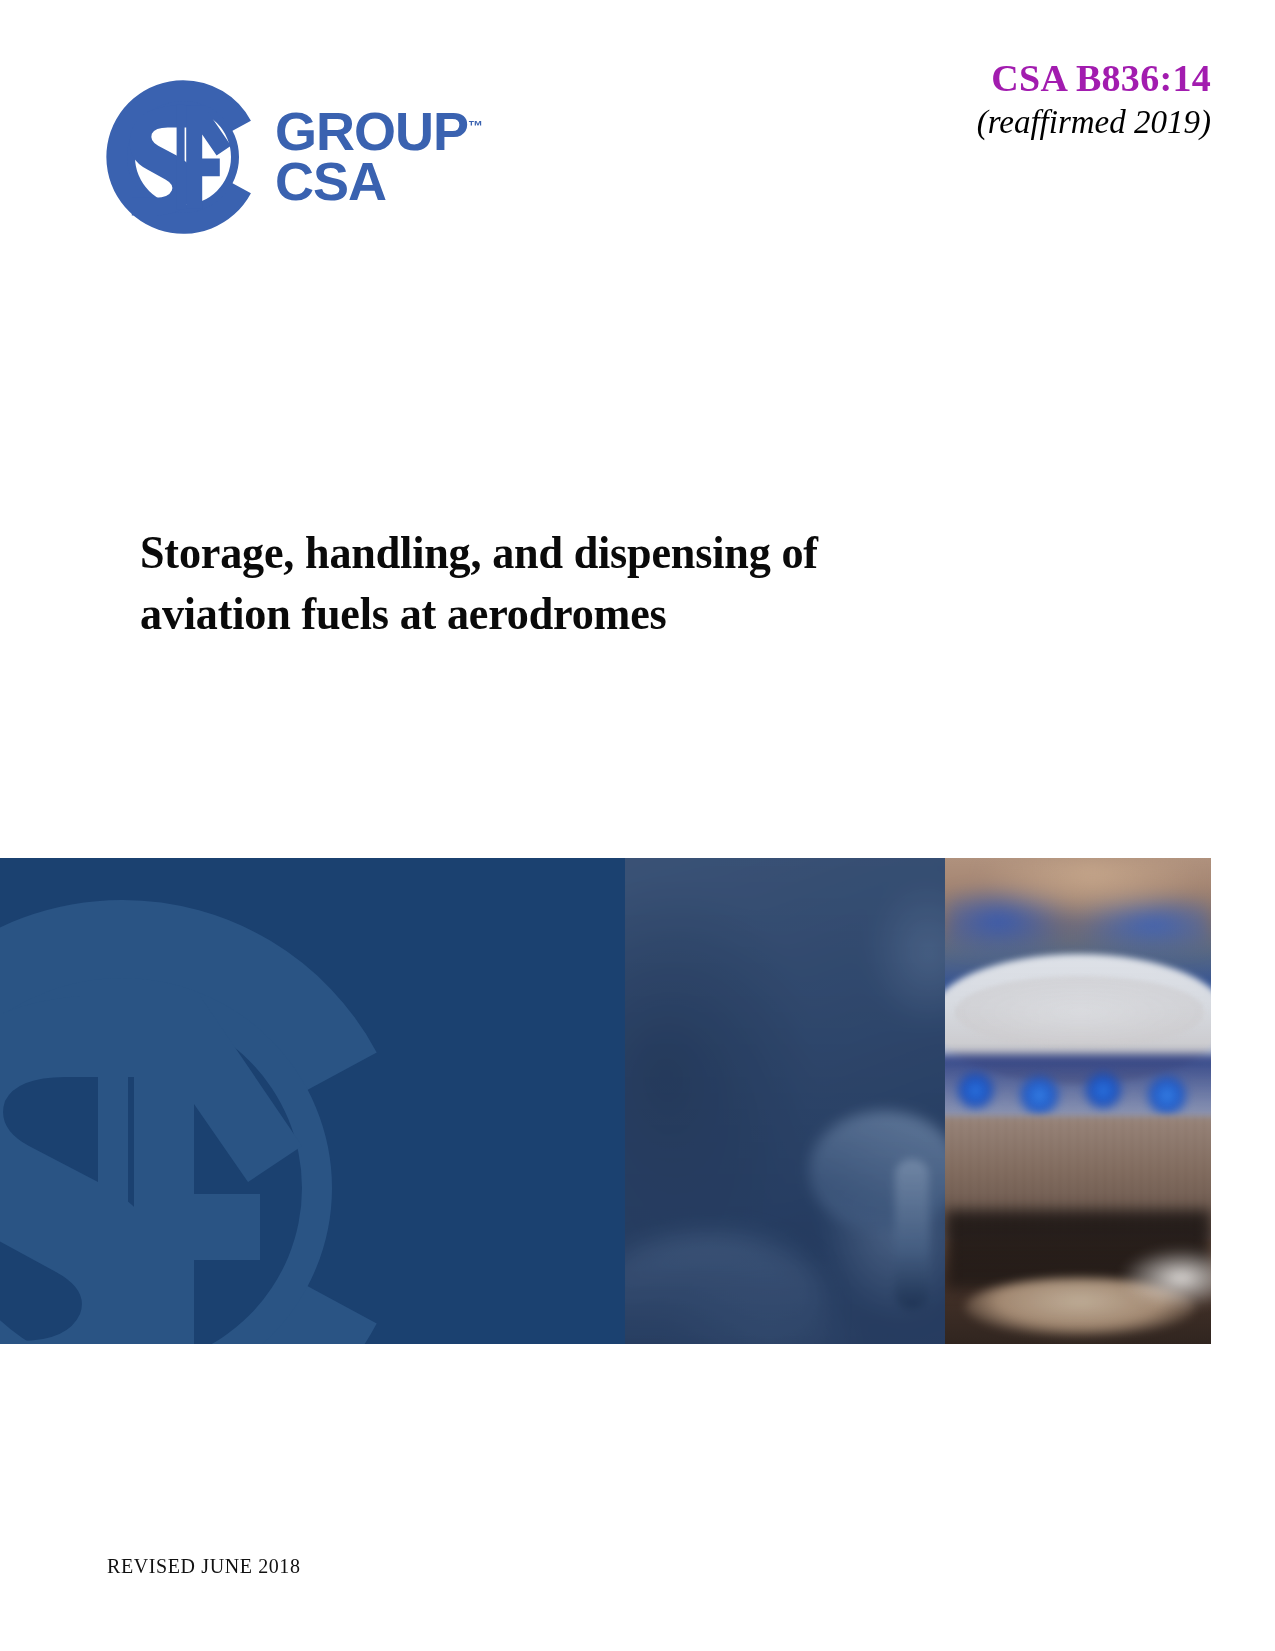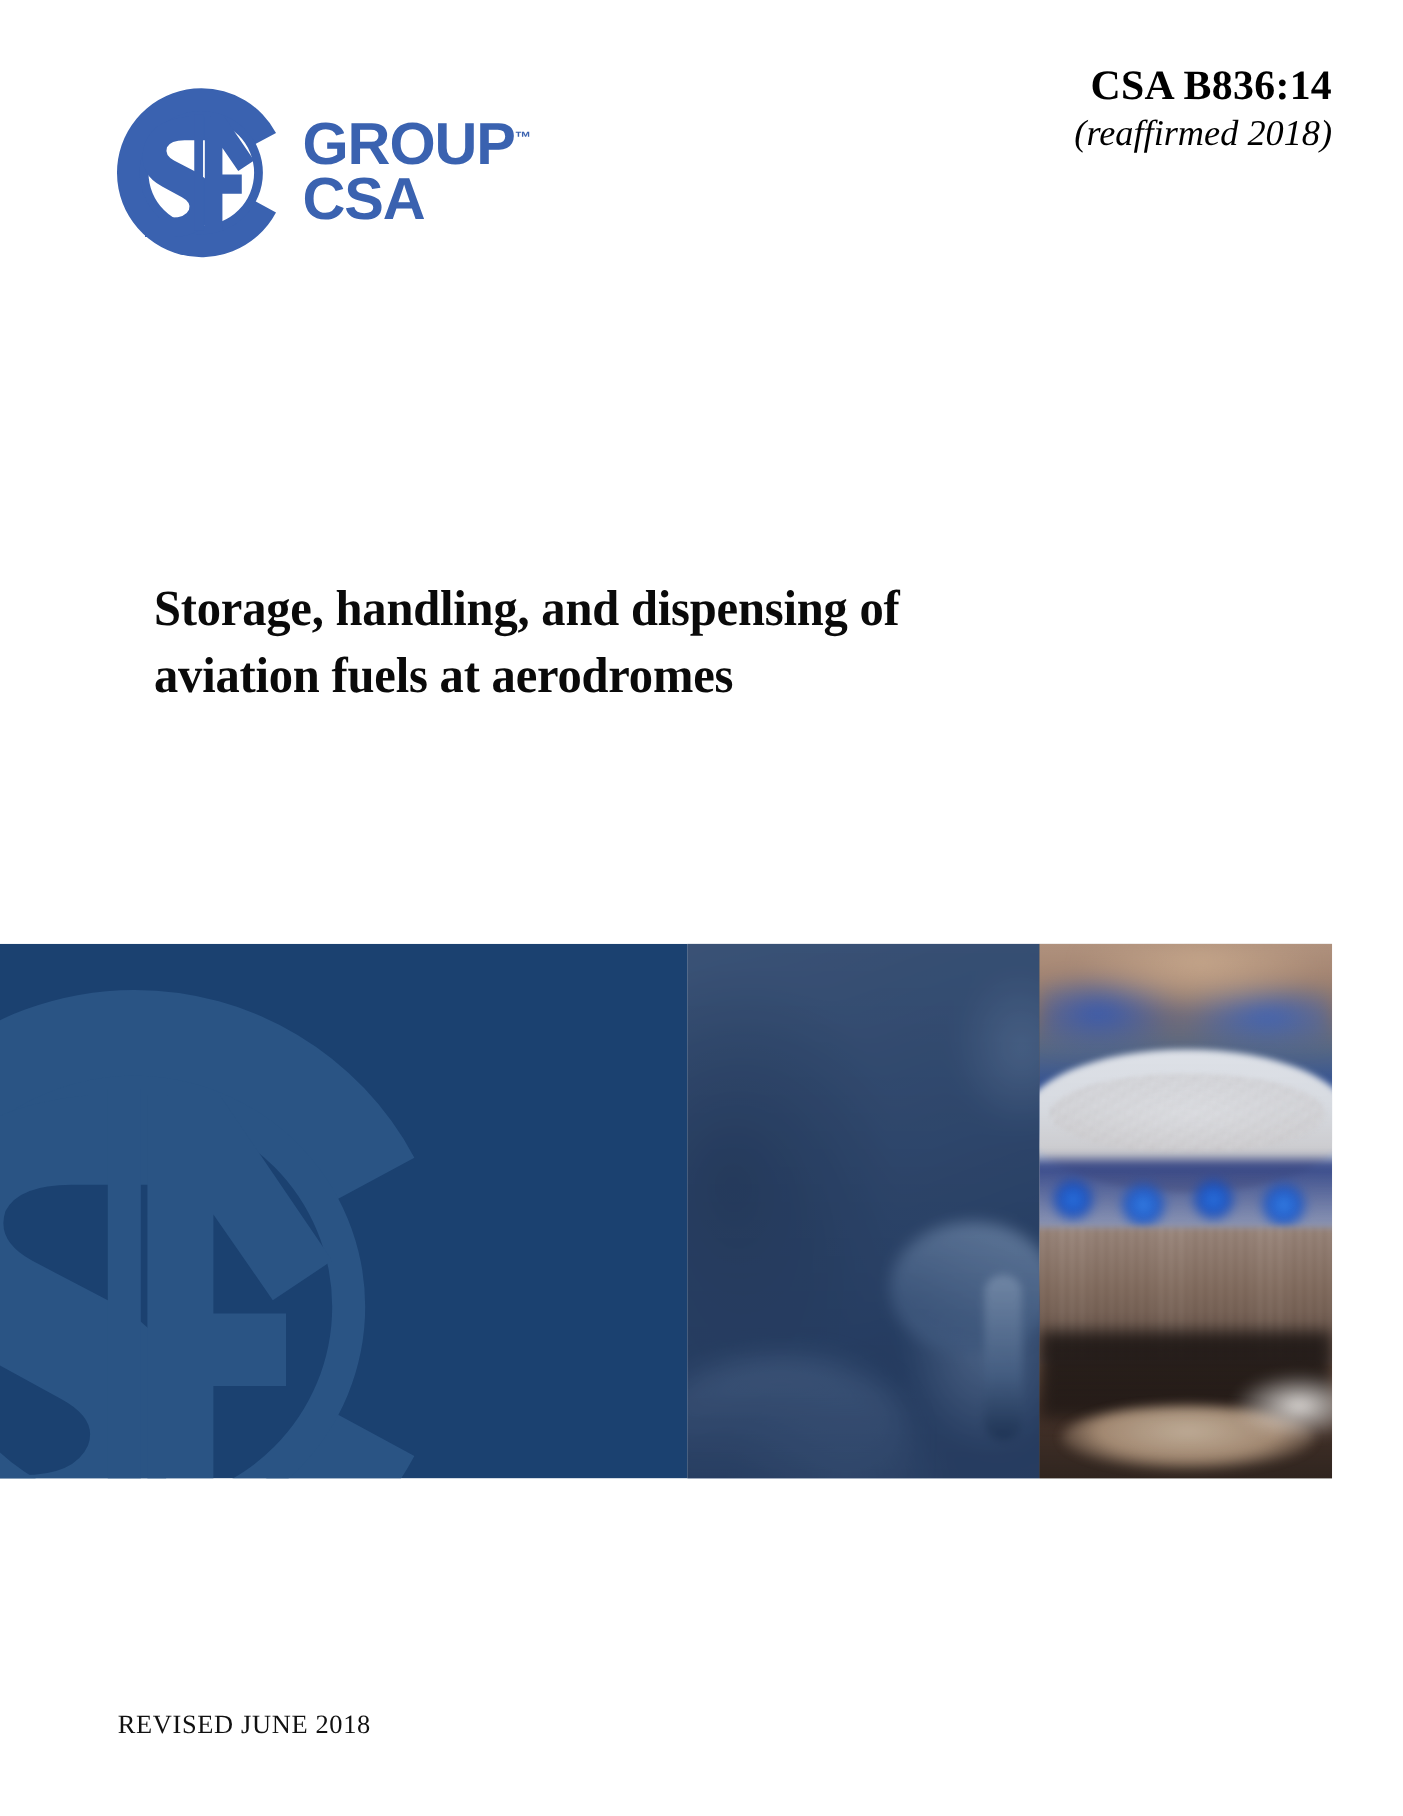--- a/index.html
+++ b/index.html
@@ -68,21 +68,21 @@
     top: 56px;
     text-align: right;
     width: 520px;
   }
   .designation .std-number {
     font-family: "Liberation Serif", "DejaVu Serif", serif;
     font-weight: 700;
     font-size: 38px;
     line-height: 1.18;
     letter-spacing: 0.3px;
-    color: #000000;
+    color: #a21caf;
   }
   .designation .std-status {
     font-family: "Liberation Serif", "DejaVu Serif", serif;
     font-style: italic;
     font-weight: 400;
     font-size: 33px;
     line-height: 1.2;
     color: #000;
     margin-top: 2px;
   }
@@ -326,21 +326,21 @@
     background: rgba(27,65,112,0.22);
     pointer-events: none;
   }
 
   
   .footer-note {
     position: absolute;
     left: 107px;
     top: 1555px;
     font-family: "Liberation Serif", "DejaVu Serif", serif;
-    font-size: 24px;
+    font-size: 20px;
     letter-spacing: 0.6px;
     color: #111;
   }
 </style>
 </head>
 <body>
 
 <div class="logo-block">
   <svg class="logo-mark" viewBox="0 0 200 200" aria-hidden="true">
     <g fill="#3a62b0">
@@ -388,21 +388,21 @@
     </g>
   </svg>
   <div class="logo-wordmark">
     <span class="logo-word line2"><span>GROUP</span><span class="logo-tm">™</span></span>
     <span class="logo-word">CSA</span>
   </div>
 </div>
 
 <div class="designation">
   <div class="std-number">CSA B836:14</div>
-  <div class="std-status">(reaffirmed 2018)</div>
+  <div class="std-status">(reaffirmed 2019)</div>
 </div>
 
 <h1 class="doc-title">
   <span class="tline">Storage, handling, and dispensing of</span>
   <span class="tline">aviation fuels at aerodromes</span>
 </h1>
 
 <div class="cover-band">
 
   <div class="band-panel-brand">

